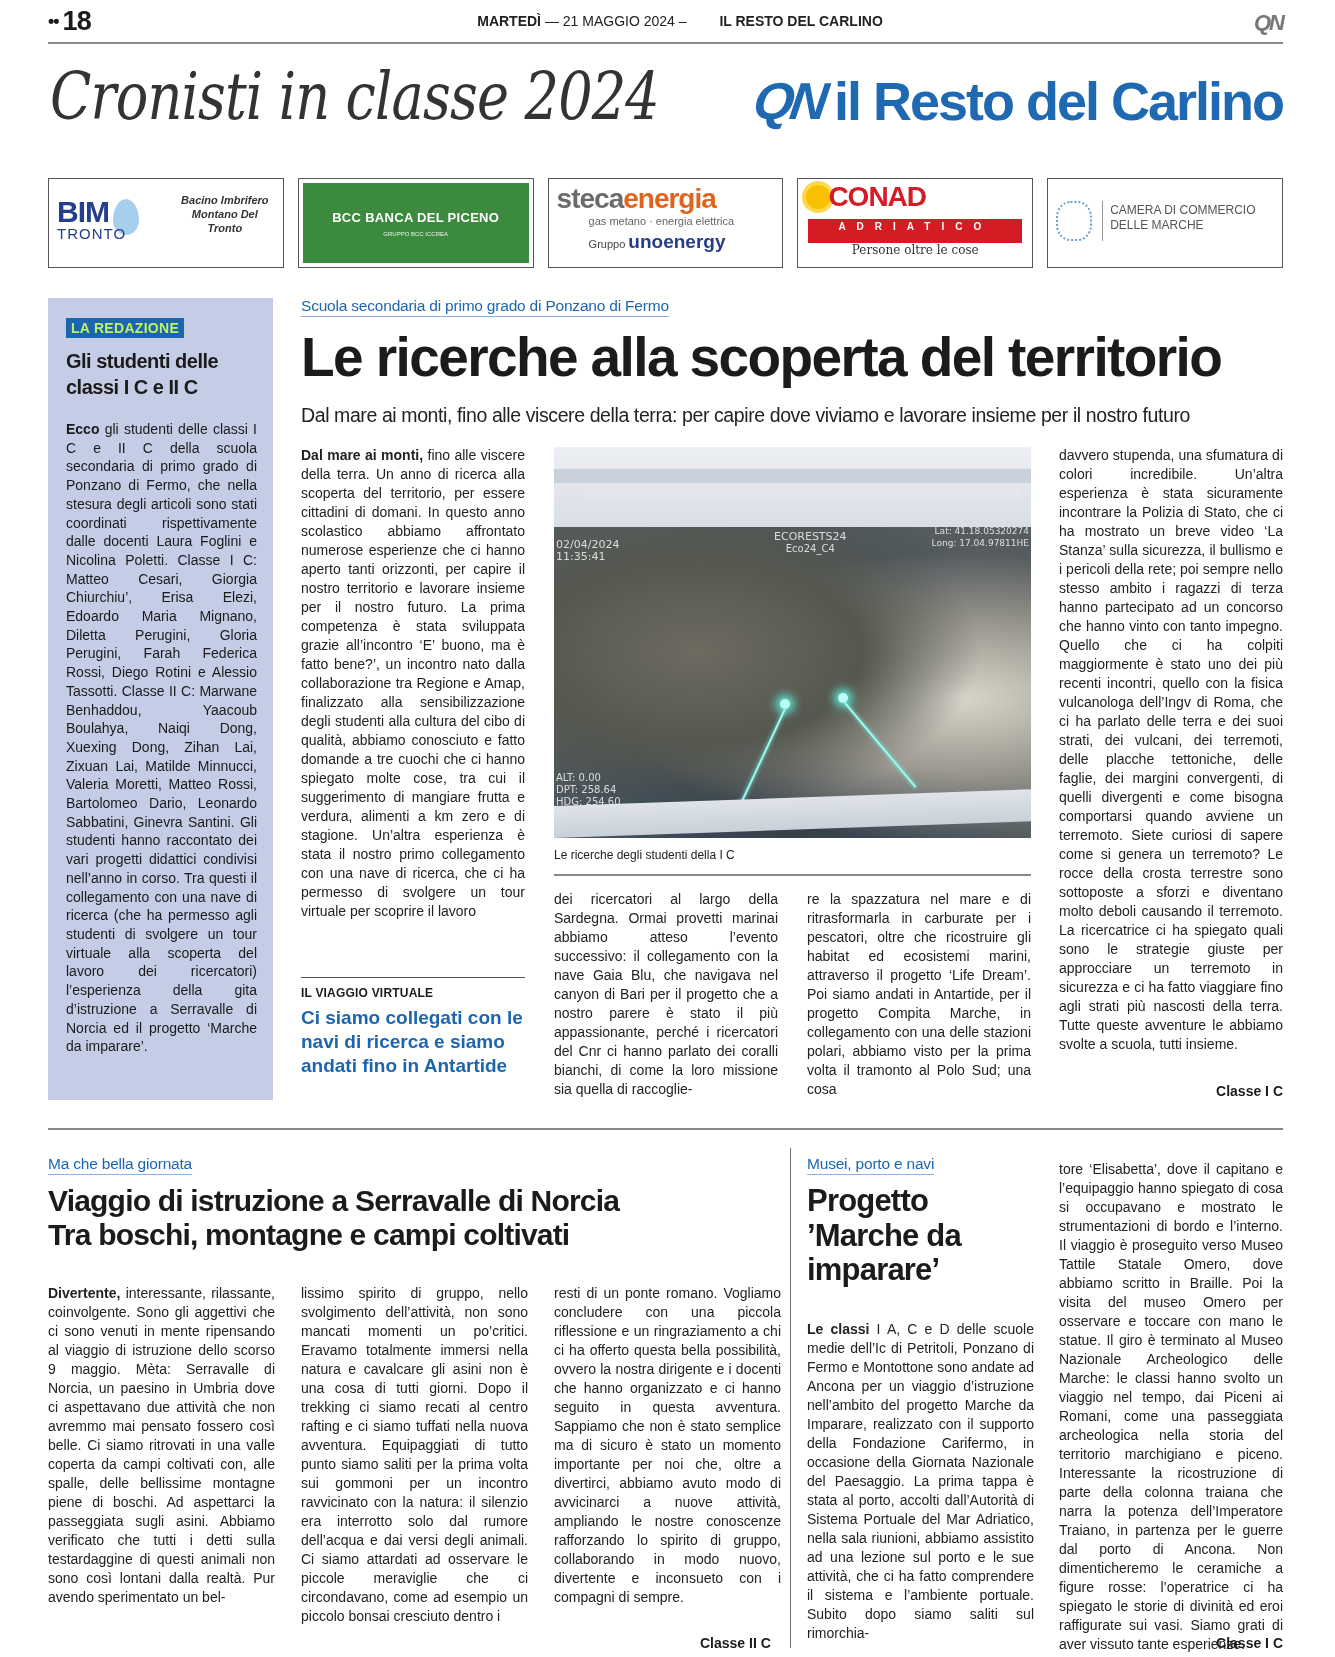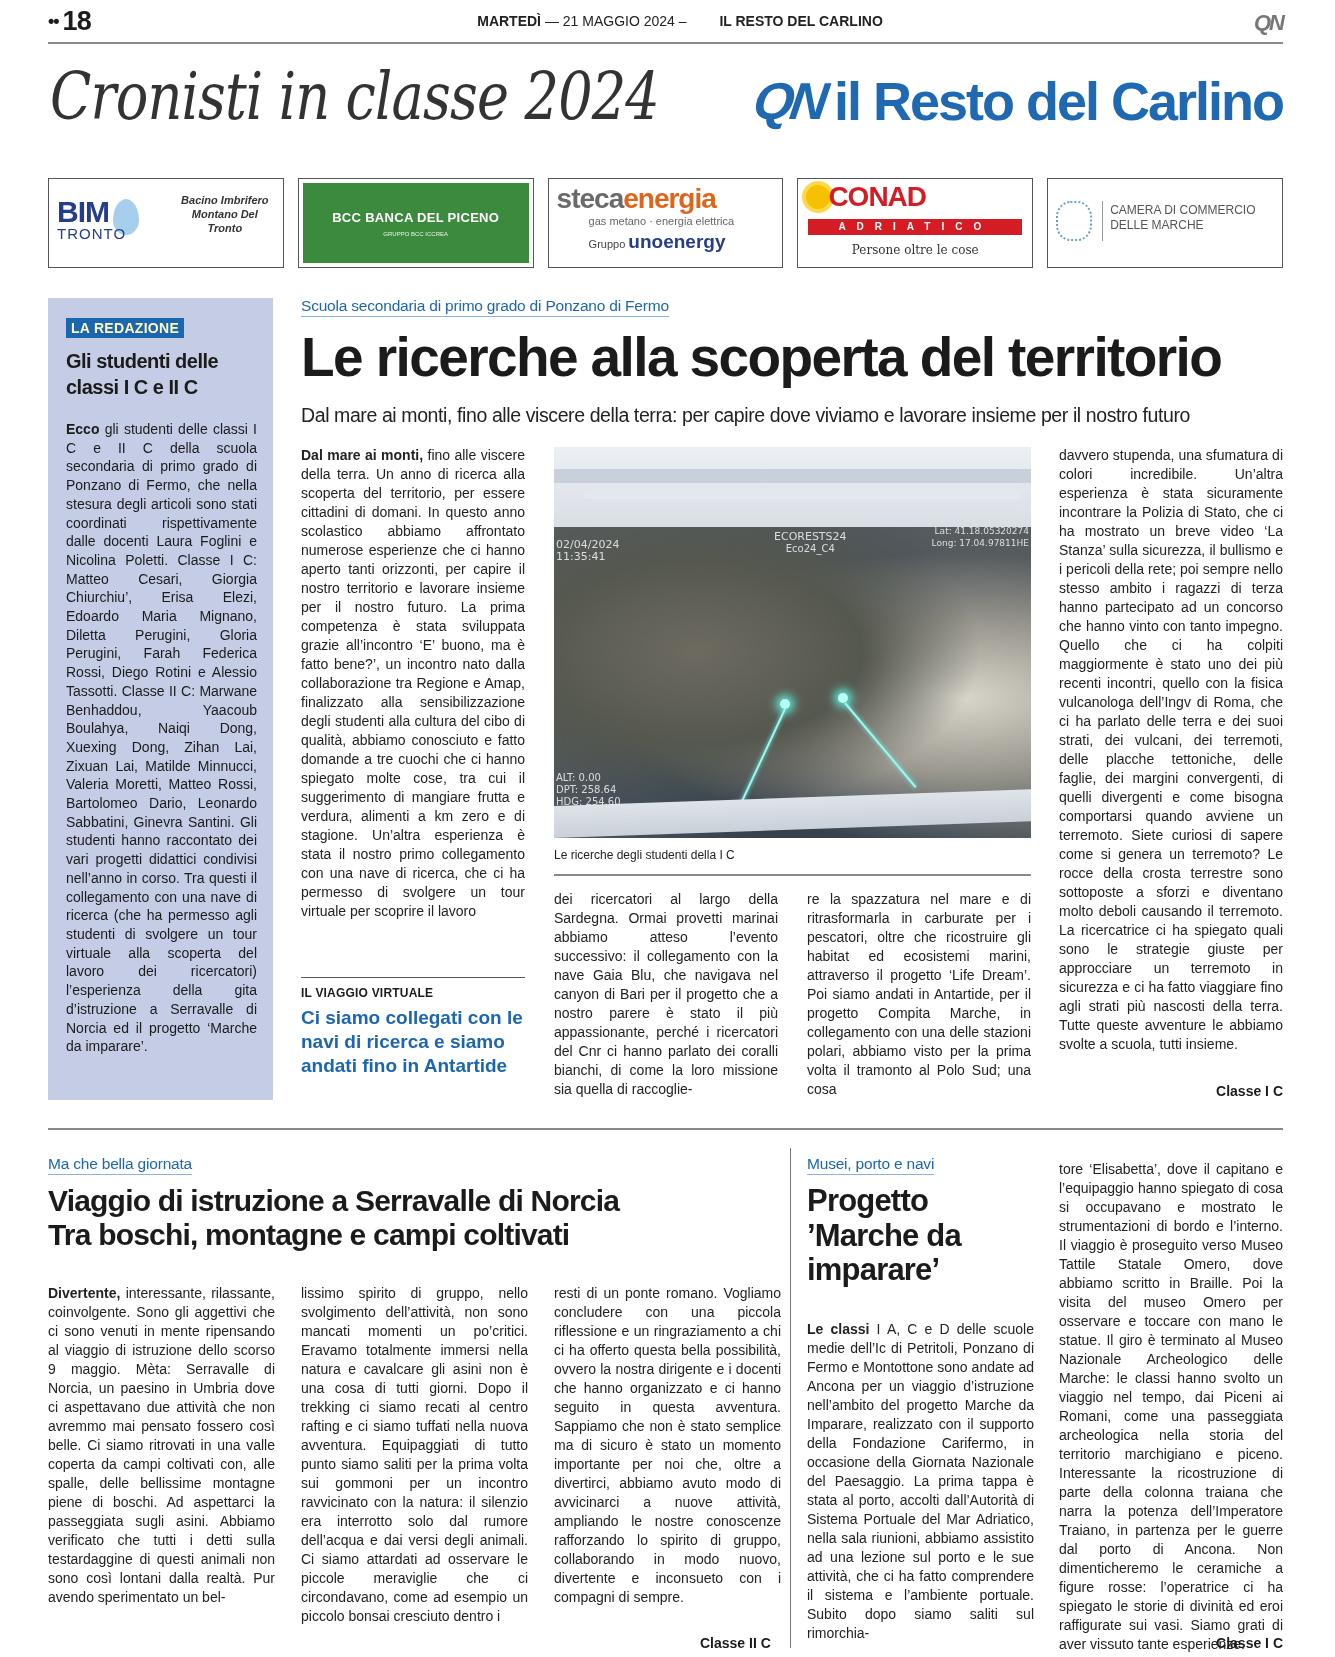--- a/index.html
+++ b/index.html
@@ -30,29 +30,29 @@
   .sp-bcc .green { position: absolute; left: 4px; top: 4px; right: 4px; bottom: 4px; background: #3b8a3e; color: #fff; display: flex; flex-direction: column; align-items: center; justify-content: center; }
   .sp-bcc .t1 { font-size: 13px; font-weight: 700; letter-spacing: .3px; }
   .sp-bcc .t2 { font-size: 6px; margin-top: 6px; opacity: .9; }
   .sp-steca .t1 { position: absolute; left: 8px; top: 4px; font-size: 28px; font-weight: 700; color: #6a6a6a; letter-spacing: -1px; }
   .sp-steca .t1 span { color: #e0651c; }
   .sp-steca .t2 { position: absolute; left: 40px; top: 36px; font-size: 11px; color: #666; }
   .sp-steca .t3 { position: absolute; left: 40px; top: 52px; font-size: 11px; color: #444; }
   .sp-steca .t3 b { font-size: 19px; color: #263d8a; font-weight: 700; }
   .sp-conad .t1 { position: absolute; left: 30px; top: 2px; font-size: 28px; font-weight: 900; color: #d51b24; letter-spacing: -1px; }
   .sp-conad .flower { position: absolute; left: 8px; top: 6px; width: 24px; height: 24px; border-radius: 50%; background: #f7c000; box-shadow: 0 0 0 4px #fcd84a; }
-  .sp-conad .band { position: absolute; left: 10px; right: 10px; top: 40px; height: 16px; background: #d51b24; color: #fff; font-size: 10px; font-weight: 700; letter-spacing: 11px; text-align: center; line-height: 16px; }
+  .sp-conad .band { position: absolute; left: 10px; right: 10px; top: 40px; height: 24px; background: #d51b24; color: #fff; font-size: 10px; font-weight: 700; letter-spacing: 11px; text-align: center; line-height: 16px; }
   .sp-conad .t2 { position: absolute; left: 0; right: 0; top: 64px; text-align: center; font-family: "DejaVu Serif", serif; font-size: 12px; color: #333; }
   .sp-camera .logo { position: absolute; left: 8px; top: 22px; width: 36px; height: 40px; border: 2px dotted #6a9fd0; border-radius: 40%; }
   .sp-camera .sep { position: absolute; left: 54px; top: 22px; width: 1px; height: 40px; background: #999; }
   .sp-camera .t1 { position: absolute; left: 62px; top: 24px; font-size: 12px; color: #555; line-height: 15px; }
 
   
   .sidebar { position: absolute; left: 48px; top: 298px; width: 225px; height: 802px; background: #c5cde6; padding: 20px 16px 0 18px; }
-  .badge { display: inline-block; background: #1c66b0; color: #fef9c3; font-weight: 700; font-size: 14px; padding: 2px 5px; letter-spacing: .3px; }
+  .badge { display: inline-block; background: #1c66b0; color: #bef264; font-weight: 700; font-size: 14px; padding: 2px 5px; letter-spacing: .3px; }
   .side-title { margin-top: 10px; font-weight: 700; font-size: 20px; line-height: 26px; letter-spacing: -.5px; }
   .side-body { margin-top: 20px; font-size: 14px; line-height: 18.7px; text-align: justify; hyphens: manual; }
 
   
   .kicker { position: absolute; font-size: 15.5px; color: #1c66b0; border-bottom: 1.5px solid #8bb3dd; padding-bottom: 1px; letter-spacing: -.2px; }
   .headline { position: absolute; left: 301px; top: 330px; font-weight: 700; font-size: 55px; letter-spacing: -1.6px; line-height: 1; }
   .deck { position: absolute; left: 301px; top: 404px; font-size: 19.5px; letter-spacing: -.4px; color: #222; }
   .col { position: absolute; font-size: 14px; line-height: 19px; text-align: justify; color: #222; }
   .col b { font-weight: 700; }
   .sign { position: absolute; font-weight: 700; font-size: 14px; }

